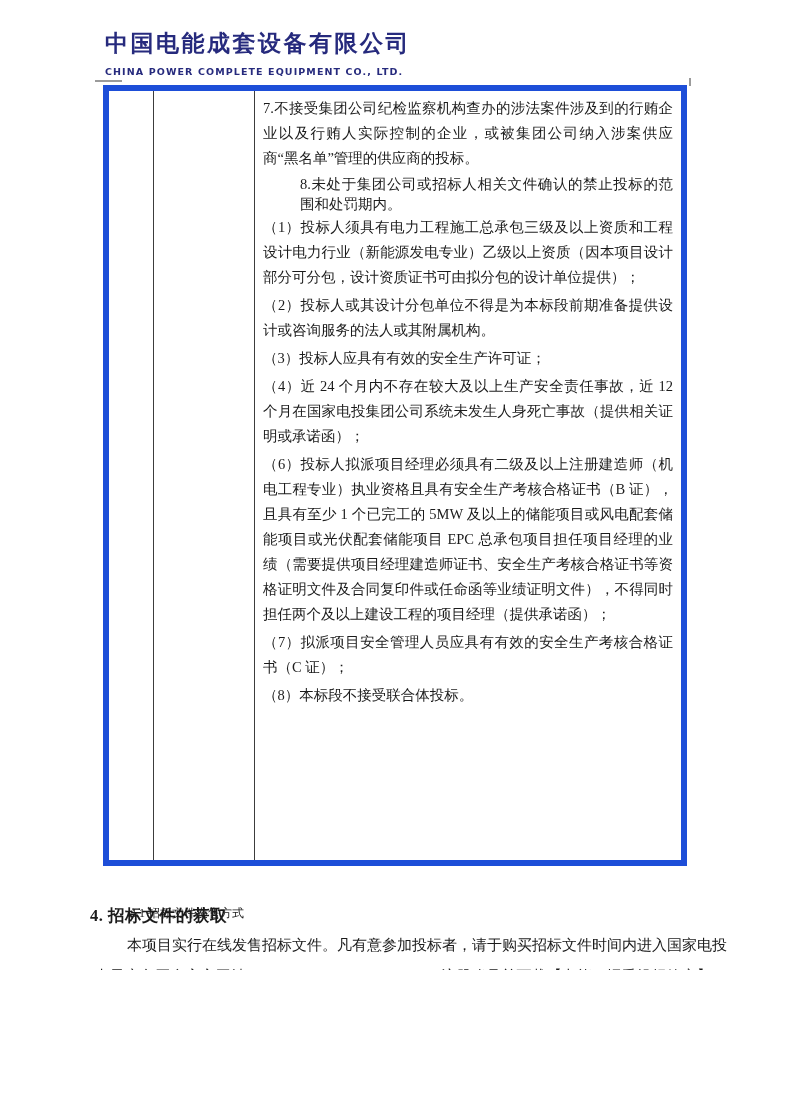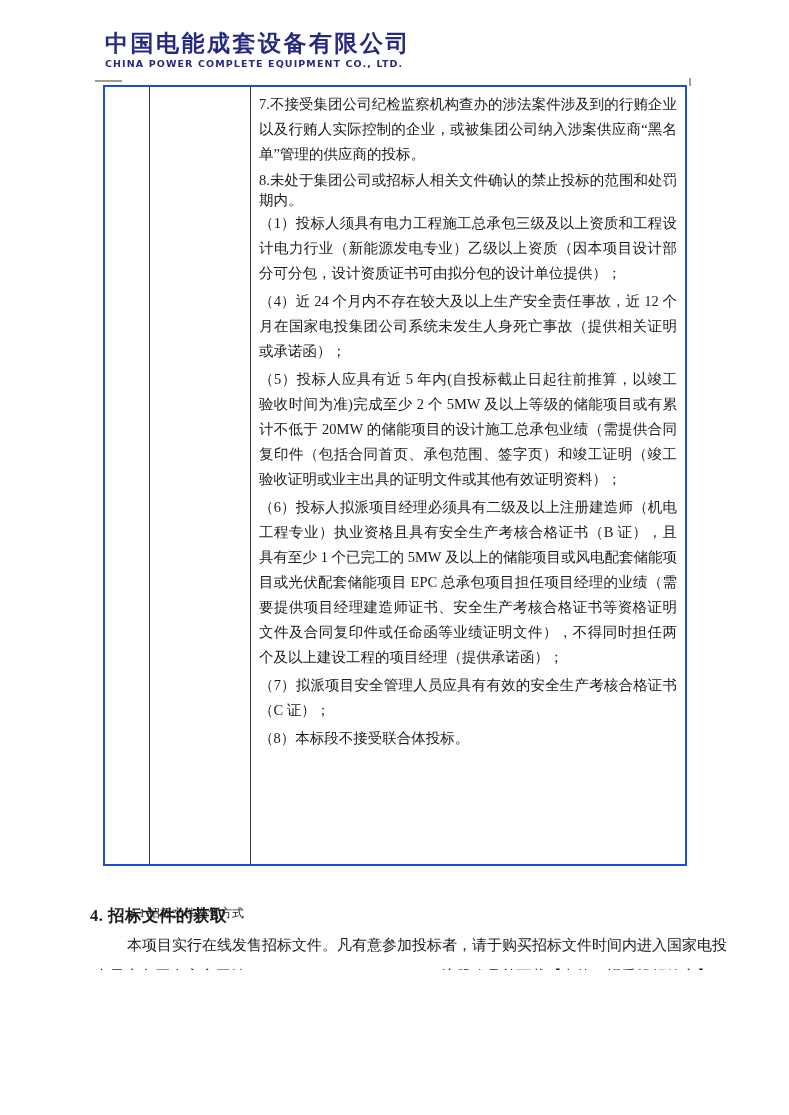--- a/index.html
+++ b/index.html
@@ -14,43 +14,43 @@
   
   .logo{position:absolute;left:105px;top:30px;}
   .logo-cn{
     font-family:"DejaVu Sans","Liberation Sans",sans-serif;
     font-size:23px;font-weight:bold;letter-spacing:2.5px;
     color:#262a7d;line-height:26px;white-space:nowrap;
   }
   .logo-en{
     font-family:"DejaVu Sans","Liberation Sans",sans-serif;
     font-size:9.5px;font-weight:bold;letter-spacing:1.1px;
-    color:#262a7d;margin-top:2px;white-space:nowrap;
+    color:#262a7d;margin-top:10px;white-space:nowrap;
   }
   .header-rule-left{position:absolute;left:95px;top:80px;width:27px;height:2px;background:#9b9b9b;}
   .header-rule-right{position:absolute;left:689px;top:78px;width:2px;height:8px;background:#9b9b9b;}
   
   .qual-table{
     position:absolute;left:103px;top:85px;
     width:584px;height:781px;
-    border:2px solid #1d4ed8;
+    border:6px solid #1d4ed8;
     box-sizing:border-box;
     display:flex;
   }
   .col-a{width:45px;border-right:1px solid #3c3c3c;box-sizing:border-box;}
   .col-b{width:101px;border-right:1px solid #3c3c3c;box-sizing:border-box;}
   .col-c{
     flex:1;box-sizing:border-box;
     padding:5px 8px 4px 8px;
     font-size:14.5px;line-height:25px;
     text-align:justify;
     overflow:hidden;
   }
   .col-c p{margin:0 0 3px 0;}
-  .col-c p.tight{line-height:20px;margin-bottom:1px;}
+  .col-c p.tight{line-height:20px;margin-bottom:1px;margin-left:37px;}
   .col-c p.bold{font-weight:bold;}
   
   .sec-heading{
     position:absolute;left:90px;top:874px;
     font-size:16.5px;font-weight:bold;letter-spacing:0.5px;margin-top:31px;
   }
   .sec-subheading{
     position:absolute;left:130px;top:905px;
     font-size:12px;
   }
@@ -76,22 +76,23 @@
   <div class="header-rule-left"></div>
   <div class="header-rule-right"></div>
 
   <div class="qual-table">
     <div class="col-a"></div>
     <div class="col-b"></div>
     <div class="col-c">
       <p>7.不接受集团公司纪检监察机构查办的涉法案件涉及到的行贿企业以及行贿人实际控制的企业，或被集团公司纳入涉案供应商“黑名单”管理的供应商的投标。</p>
       <p class="tight">8.未处于集团公司或招标人相关文件确认的禁止投标的范围和处罚期内。</p>
       <p>（1）投标人须具有电力工程施工总承包三级及以上资质和工程设计电力行业（新能源发电专业）乙级以上资质（因本项目设计部分可分包，设计资质证书可由拟分包的设计单位提供）；</p>
+      <p>（2）投标人或其设计分包单位不得是为本标段前期准备提供设计或咨询服务的法人或其附属机构。</p>
+      <p>（3）投标人应具有有效的安全生产许可证；</p>
       <p>（4）近 24 个月内不存在较大及以上生产安全责任事故，近 12 个月在国家电投集团公司系统未发生人身死亡事故（提供相关证明或承诺函）；</p>
-      <p>（5）投标人应具有近 5 年内(自投标截止日起往前推算，以竣工验收时间为准)完成至少 2 个 5MW 及以上等级的储能项目或有累计不低于 20MW 的储能项目的设计施工总承包业绩（需提供合同复印件（包括合同首页、承包范围、签字页）和竣工证明（竣工验收证明或业主出具的证明文件或其他有效证明资料）；</p>
       <p>（6）投标人拟派项目经理必须具有二级及以上注册建造师（机电工程专业）执业资格且具有安全生产考核合格证书（B 证），且具有至少 1 个已完工的 5MW 及以上的储能项目或风电配套储能项目或光伏配套储能项目 EPC 总承包项目担任项目经理的业绩（需要提供项目经理建造师证书、安全生产考核合格证书等资格证明文件及合同复印件或任命函等业绩证明文件），不得同时担任两个及以上建设工程的项目经理（提供承诺函）；</p>
       <p>（7）拟派项目安全管理人员应具有有效的安全生产考核合格证书（C 证）；</p>
       <p>（8）本标段不接受联合体投标。</p>
     </div>
   </div>
 
   <div class="sec-heading">4. 招标文件的获取</div>
   <div class="sec-subheading">4.1 招标文件发售方式</div>
   <div class="sec-body">本项目实行在线发售招标文件。凡有意参加投标者，请于购买招标文件时间内进入国家电投电子商务平台官方网站（https://ebid.espic.com.cn），注册账号并下载【电能 e 招采投标管家】，在投标管家客户端报名参与购买招标文件，不接受现场购买。</div>
 

